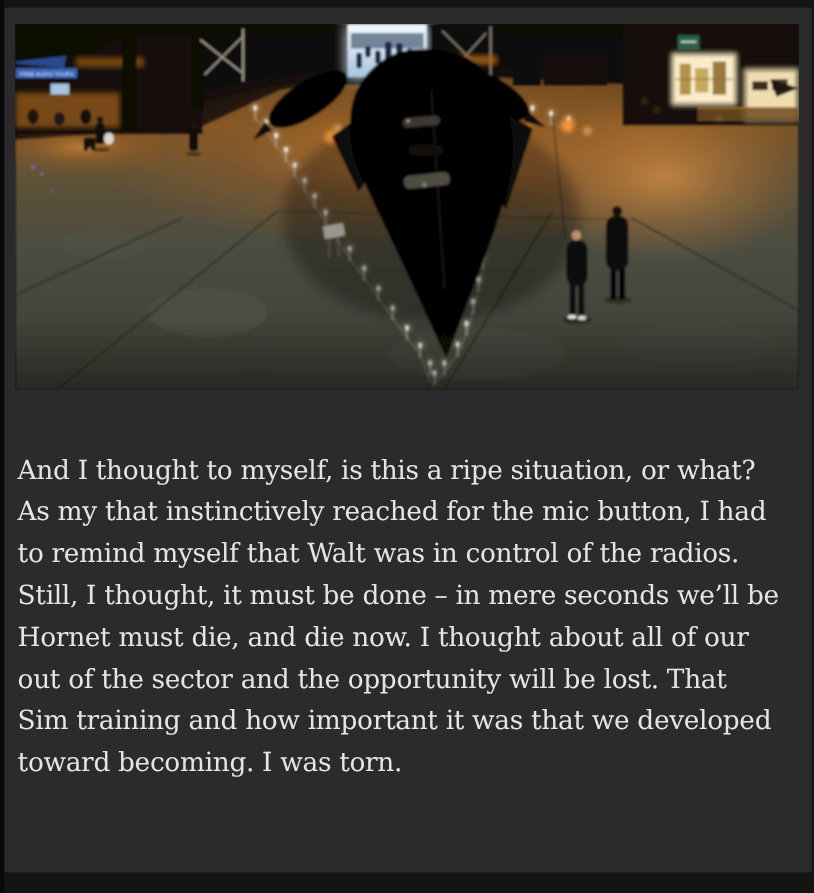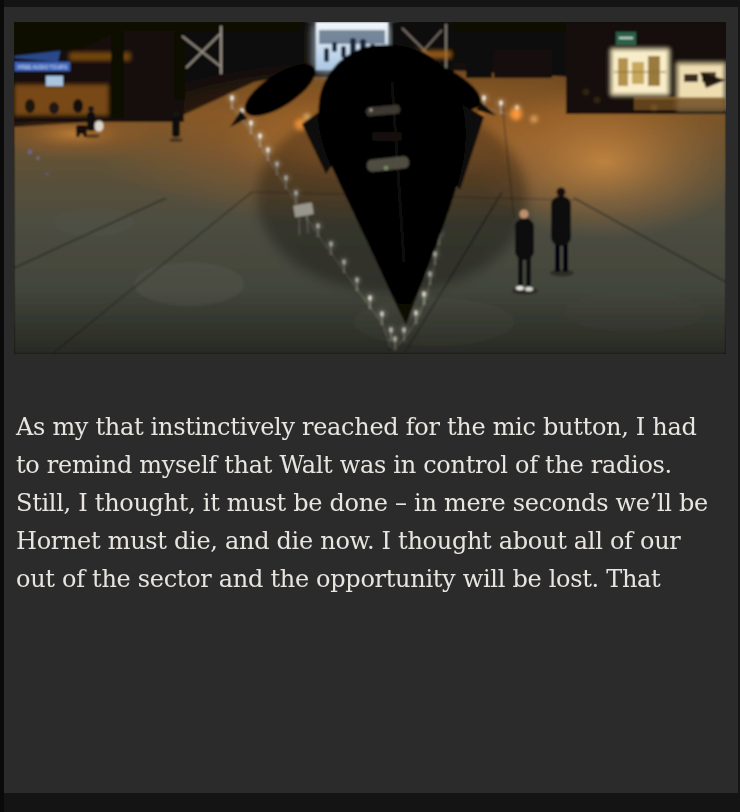--- a/index.html
+++ b/index.html
@@ -275,20 +275,23 @@
             <circle cx="547" cy="170" r="4.5" fill="#17100d"></circle>
           </g>
         </g>
 
         <rect x="0" y="270" width="712" height="62" fill="url(#fadeB)"></rect>
       </g>
     </svg>
   </figure>
 
   <div class="story">
+      <div class="story-line">And I thought to myself, is this a ripe situation, or what?</div>
       <div class="story-line">As my that instinctively reached for the mic button, I had</div>
       <div class="story-line">to remind myself that Walt was in control of the radios.</div>
       <div class="story-line">Still, I thought, it must be done – in mere seconds we’ll be</div>
       <div class="story-line">Hornet must die, and die now. I thought about all of our</div>
       <div class="story-line">out of the sector and the opportunity will be lost. That</div>
+      <div class="story-line">Sim training and how important it was that we developed</div>
+      <div class="story-line">toward becoming. I was torn.</div>
     </div>
 
 </article>
 
 </body></html>

